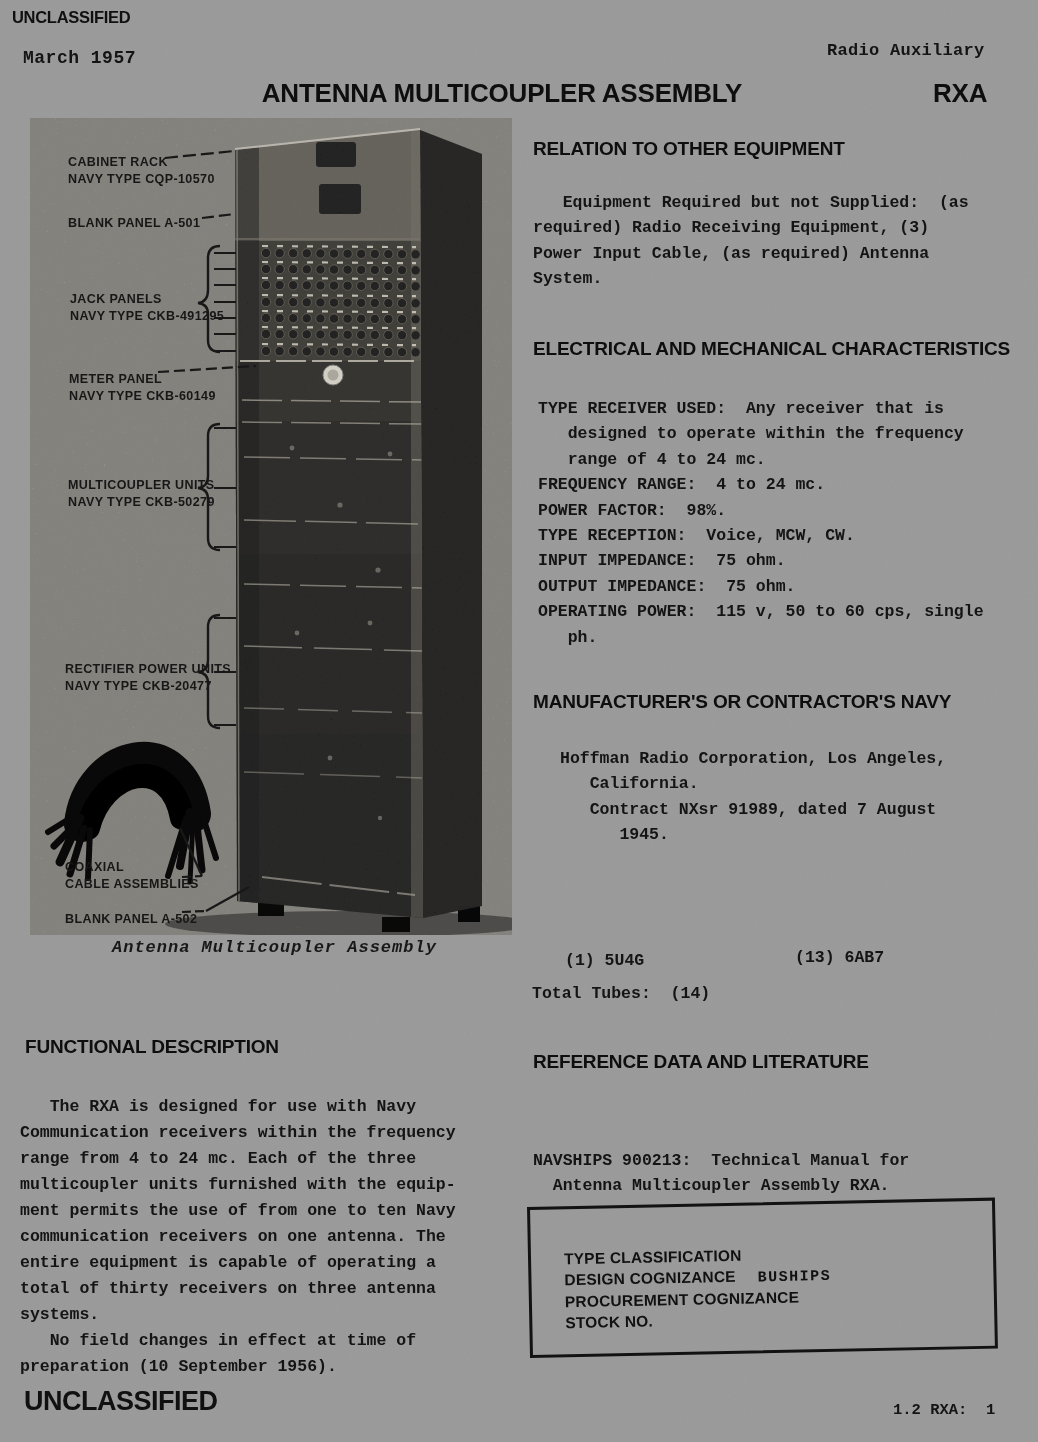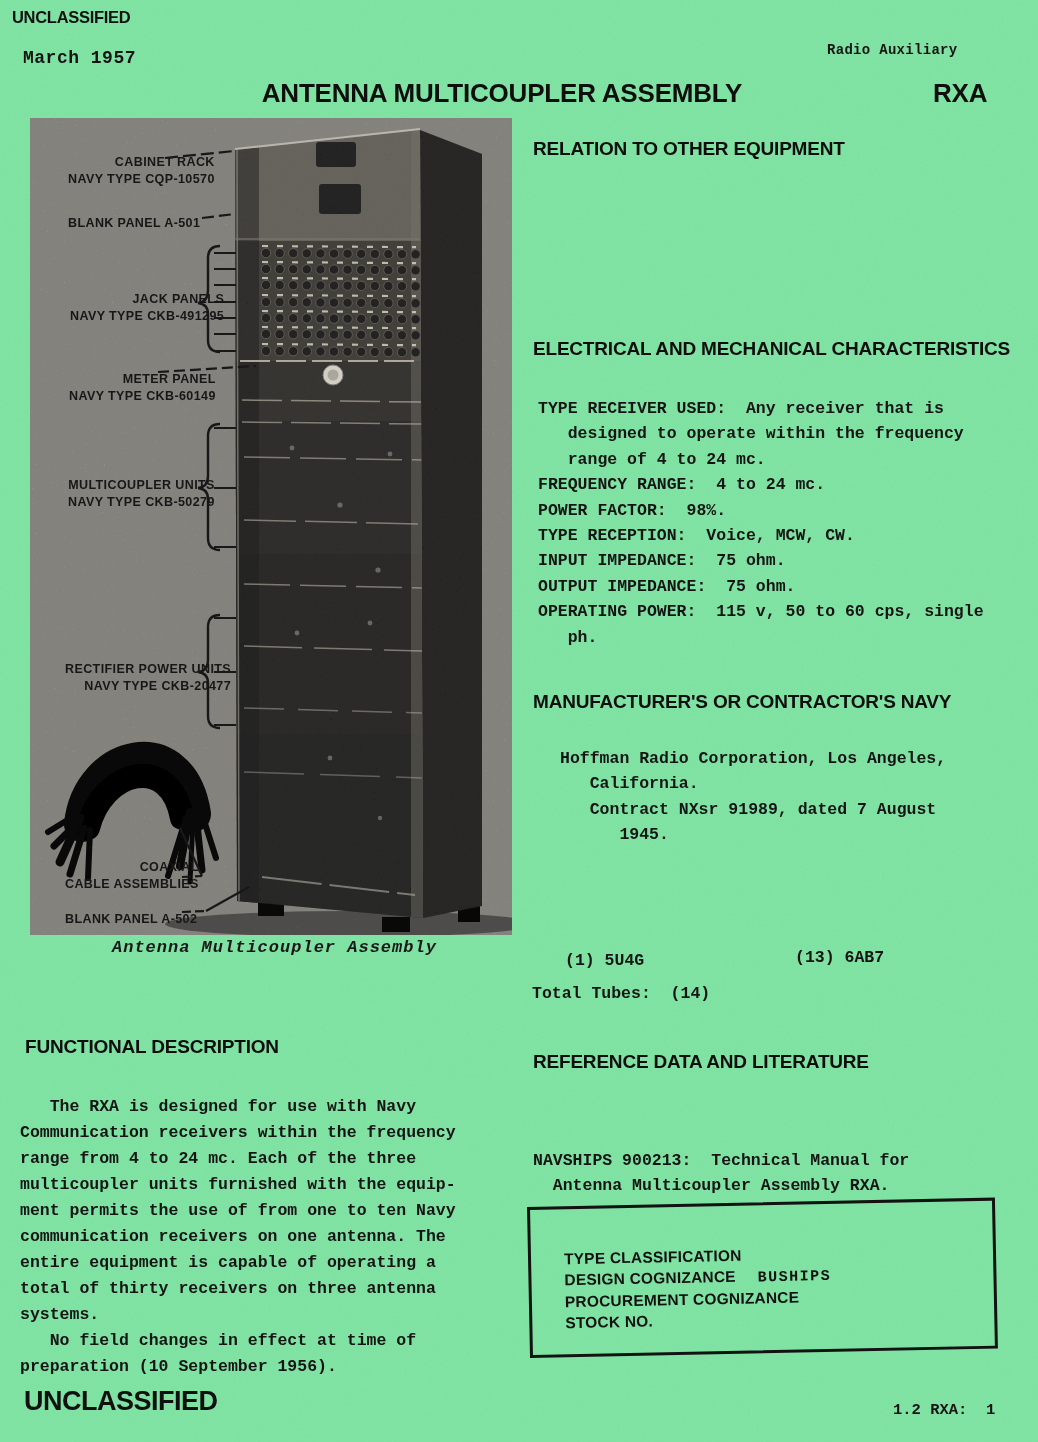--- a/index.html
+++ b/index.html
@@ -1,16 +1,16 @@
 <!DOCTYPE html>
 <html><head>
 <meta charset="utf-8">
 <style>
   html,body{margin:0;padding:0;background:#e9e9e7;}
-  .page{position:relative;width:1038px;height:1442px;background:#86efac;overflow:hidden;
+  .page{position:relative;width:1038px;height:1442px;background:#a3a3a3;overflow:hidden;
         font-family:"Liberation Sans",sans-serif;color:#111;}
   .abs{position:absolute;}
   .hd{font-weight:700;font-size:19px;letter-spacing:-0.2px;white-space:nowrap;color:#0f0f0f;}
   .tw{font-family:"Liberation Mono",monospace;font-weight:700;font-size:16.5px;line-height:25.4px;
       white-space:pre;color:#161616;}
   .plabel{font-weight:700;font-size:12.5px;line-height:17px;letter-spacing:0.4px;white-space:nowrap;color:#191919;}
   .plabel div{display:block;}
   .cap{font-family:"Liberation Mono",monospace;font-style:italic;font-weight:700;font-size:17px;
        letter-spacing:1px;white-space:nowrap;color:#1a1a1a;}
   .cbox{border:3px solid #141414;transform:rotate(-1.15deg);transform-origin:0 0;background:transparent;}
@@ -19,25 +19,25 @@
   .cbox-val{font-family:"Liberation Mono",monospace;font-weight:700;font-size:15px;margin-left:22px;letter-spacing:1.5px;}
   .noise-overlay{position:absolute;left:0;top:0;pointer-events:none;}
 </style>
 </head>
 <body>
 
 <div class="page">
 
   <div class="abs cls" style="left:12px;top:8px;font-weight:700;font-size:16.5px;letter-spacing:-0.3px;">UNCLASSIFIED</div>
   <div class="abs tw" style="left:23px;top:46px;font-size:18px;letter-spacing:0.5px;">March 1957</div>
-  <div class="abs tw" style="left:827px;top:38px;font-size:14px;letter-spacing:0.3px;">Radio Auxiliary</div>
+  <div class="abs tw" style="left:827px;top:38px;font-size:17px;letter-spacing:0.3px;">Radio Auxiliary</div>
   <div class="abs hd" style="left:502px;top:78px;font-size:26px;transform:translateX(-50%);">ANTENNA MULTICOUPLER ASSEMBLY</div>
   <div class="abs hd" style="left:933px;top:78px;font-size:26px;">RXA</div>
 
-  <div class="abs" style="left:30px;top:118px;width:482px;height:817px;text-align:right;">
+  <div class="abs" style="left:30px;top:118px;width:482px;height:817px;">
     <svg width="482" height="817" viewBox="0 0 482 817">
       <defs>
         <filter id="nD" x="0%" y="0%" width="100%" height="100%">
           <feTurbulence type="fractalNoise" baseFrequency="0.9" numOctaves="2" stitchTiles="stitch"></feTurbulence>
           <feColorMatrix type="matrix" values="0 0 0 0 0  0 0 0 0 0  0 0 0 0 0  0.9 0.9 0.9 0 0"></feColorMatrix>
         </filter>
         <filter id="nW" x="0%" y="0%" width="100%" height="100%">
           <feTurbulence type="fractalNoise" baseFrequency="0.7" numOctaves="2" stitchTiles="stitch"></feTurbulence>
           <feColorMatrix type="matrix" values="0 0 0 0 1  0 0 0 0 1  0 0 0 0 1  0.85 0.85 0.85 0 0"></feColorMatrix>
         </filter>
@@ -282,20 +282,24 @@
         <div>CABLE ASSEMBLIES</div>
     </div>
     <div class="abs plabel" style="left:35px;top:793px;">
       <div>BLANK PANEL A-502</div>
     </div>
   </div>
 
   <div class="abs cap" style="left:112px;top:938px;">Antenna Multicoupler Assembly</div>
 
   <div class="abs hd" style="left:533px;top:138px;">RELATION TO OTHER EQUIPMENT</div>
+  <div class="abs tw" style="left:533px;top:190px;">   Equipment Required but not Supplied:  (as
+required) Radio Receiving Equipment, (3)
+Power Input Cable, (as required) Antenna
+System.</div>
 
   <div class="abs hd" style="left:533px;top:338px;">ELECTRICAL AND MECHANICAL CHARACTERISTICS</div>
   <div class="abs tw" style="left:538px;top:396px;">TYPE RECEIVER USED:  Any receiver that is
    designed to operate within the frequency
    range of 4 to 24 mc.
 FREQUENCY RANGE:  4 to 24 mc.
 POWER FACTOR:  98%.
 TYPE RECEPTION:  Voice, MCW, CW.
 INPUT IMPEDANCE:  75 ohm.
 OUTPUT IMPEDANCE:  75 ohm.

